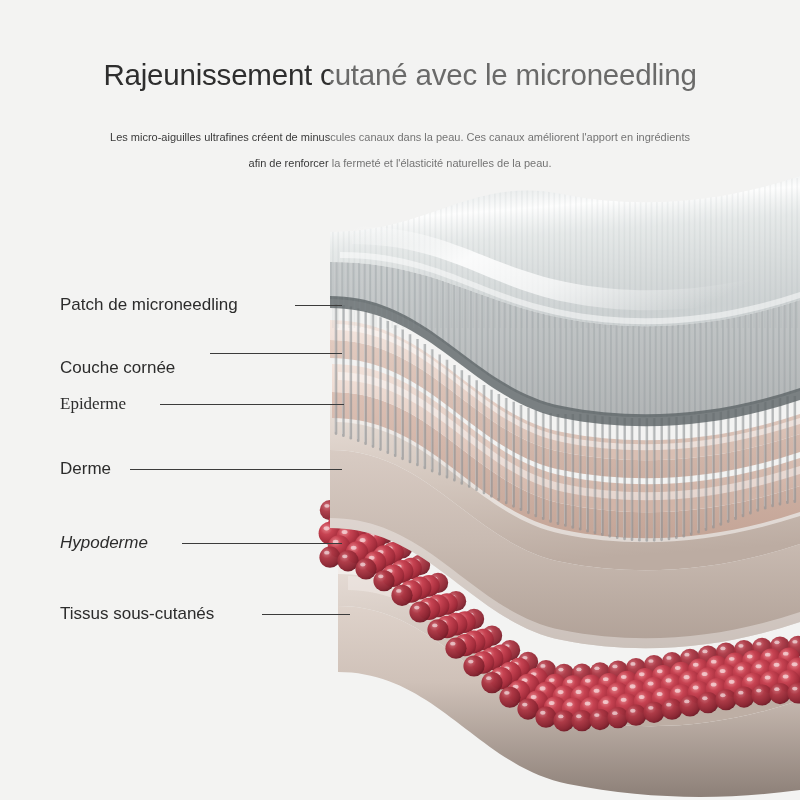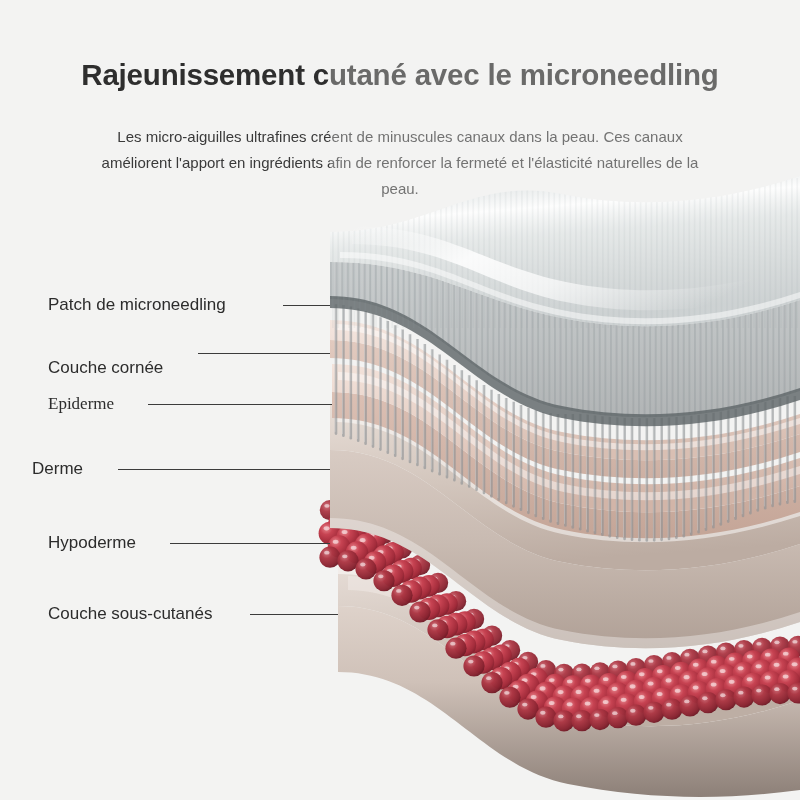--- a/index.html
+++ b/index.html
@@ -21,42 +21,43 @@
     width: 800px;
     height: 800px;
   }
   .title {
     position: absolute;
     top: 58px;
     left: 0;
     width: 800px;
     text-align: center;
     font-size: 29.5px;
-    font-weight: 700;
+    font-weight: 400;
     letter-spacing: -0.2px;
     color: #2e2e2e;
     white-space: nowrap;
   }
   .subtitle {
     position: absolute;
     top: 124px;
     left: 100px;
     width: 600px;
     text-align: center;
-    font-size: 15px;
+    font-size: 11px;
     line-height: 26px;
     font-weight: 400;
     color: #3a3a3a;
   }
   .label-layer {
     position: absolute;
     inset: 0;
     width: 640px;
     height: 800px;
     pointer-events: none;
+    margin-left: 12px;
   }
   .lbl {
     position: absolute;
     font-size: 17px;
     font-weight: 400;
     color: #2c2c2c;
     white-space: nowrap;
     transform: translateY(-50%);
     pointer-events: auto;
   }
@@ -930,23 +931,23 @@
   <div class="label-layer">
     <div class="lbl" style="left:48px; top:305px;">Patch de microneedling</div>
     <div class="leader" style="left:283px; top:305px; width:47px;"></div>
 
     <div class="lbl" style="left:48px; top:368px;">Couche cornée</div>
     <div class="leader" style="left:198px; top:353px; width:132px;"></div>
 
     <div class="lbl" style="left:48px; top:404px;font-family:Liberation Serif, serif;">Epiderme</div>
     <div class="leader" style="left:148px; top:404px; width:184px;"></div>
 
-    <div class="lbl" style="left:32px; top:469px;">Derme</div>
+    <div class="lbl" style="left:48px; top:469px;">Derme</div>
     <div class="leader" style="left:118px; top:469px; width:212px;"></div>
 
-    <div class="lbl" style="left:48px; top:543px;">Hypoderme</div>
+    <div class="lbl" style="left:48px; top:543px;font-style:italic;">Hypoderme</div>
     <div class="leader" style="left:170px; top:543px; width:160px;"></div>
 
-    <div class="lbl" style="left:48px; top:614px;">Couche sous-cutanés</div>
+    <div class="lbl" style="left:48px; top:614px;">Tissus sous-cutanés</div>
     <div class="leader" style="left:250px; top:614px; width:88px;"></div>
   </div>
 
 </div>
 
 </body></html>

